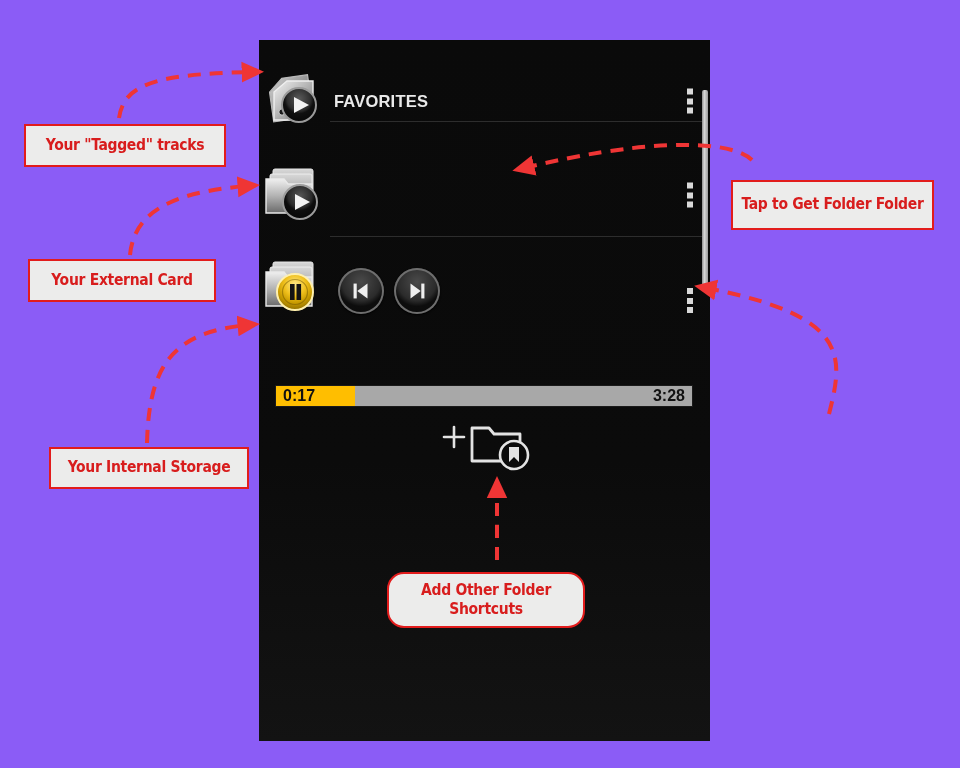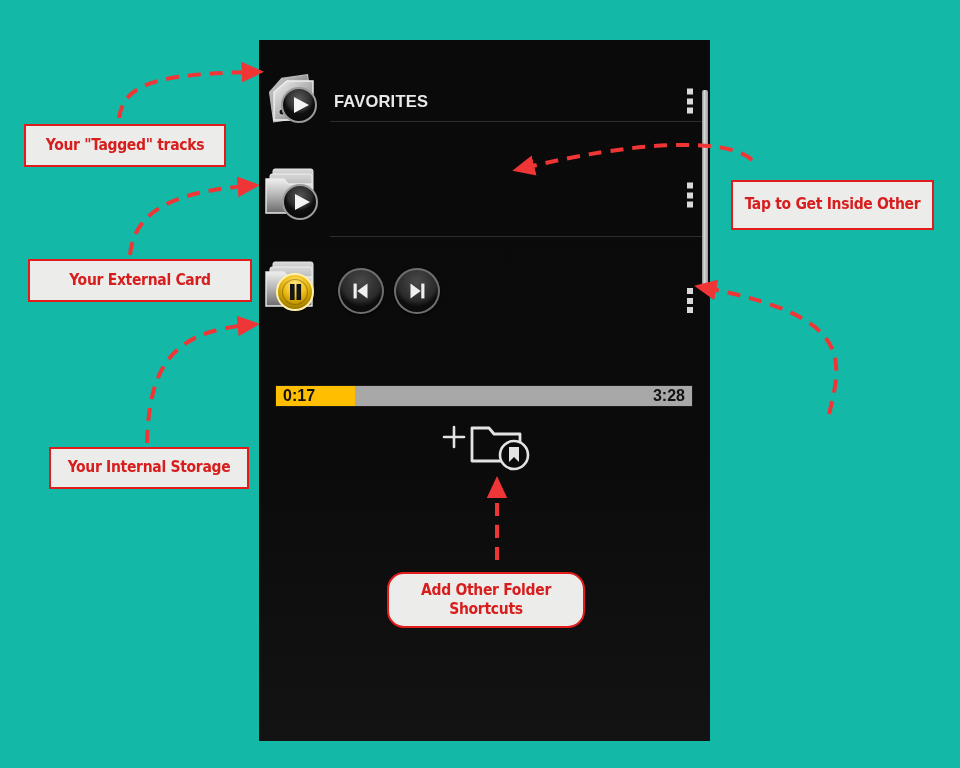--- a/index.html
+++ b/index.html
@@ -4,21 +4,21 @@
 <style>
   html, body {
     margin: 0;
     padding: 0;
     background: #000;
   }
   #stage {
     position: relative;
     width: 960px;
     height: 768px;
-    background: #14b8a6;
+    background: #8b5cf6;
     overflow: hidden;
     font-family: "Liberation Sans", sans-serif;
   }
 
   
   #app-panel {
     position: absolute;
     left: 259px;
     top: 40px;
     width: 451px;
@@ -377,22 +377,22 @@
 
     <path d="M752 160 C726 136, 630 142, 524 168" stroke="#ef3535" stroke-width="4" fill="none" stroke-dasharray="13 9" marker-end="url(#ah)"></path>
 
     <path d="M829 414 C843 358, 852 316, 706 288" stroke="#ef3535" stroke-width="4" fill="none" stroke-dasharray="13 9" marker-end="url(#ah)"></path>
 
     <path d="M497 560 C497 530, 497 512, 497 488" stroke="#ef3535" stroke-width="4" fill="none" stroke-dasharray="13 9" marker-end="url(#ah)"></path>
   </svg>
 
   <div class="callout" style="left:24px;  top:124px; width:202px; height:43px;">Your "Tagged" tracks</div>
 
-  <div class="callout" style="left:28px;  top:259px; width:224px; height:43px;text-align:center;">Your External Card</div>
+  <div class="callout" style="left:28px;  top:259px; width:188px; height:43px;text-align:center;">Your External Card</div>
 
   <div class="callout" style="left:42px;  top:447px; width:200px; height:42px;margin-left:7px;">Your Internal Storage</div>
 
-  <div class="callout" style="left:731px; top:180px; width:203px; height:50px;">Tap to Get Inside Other</div>
+  <div class="callout" style="left:731px; top:180px; width:203px; height:50px;">Tap to Get Folder Folder</div>
 
 
   <div class="callout" style="left:387px; top:572px; width:198px; height:56px;border-radius:17px;">Add Other Folder Shortcuts</div>
 
 </div>
 
 </body></html>

